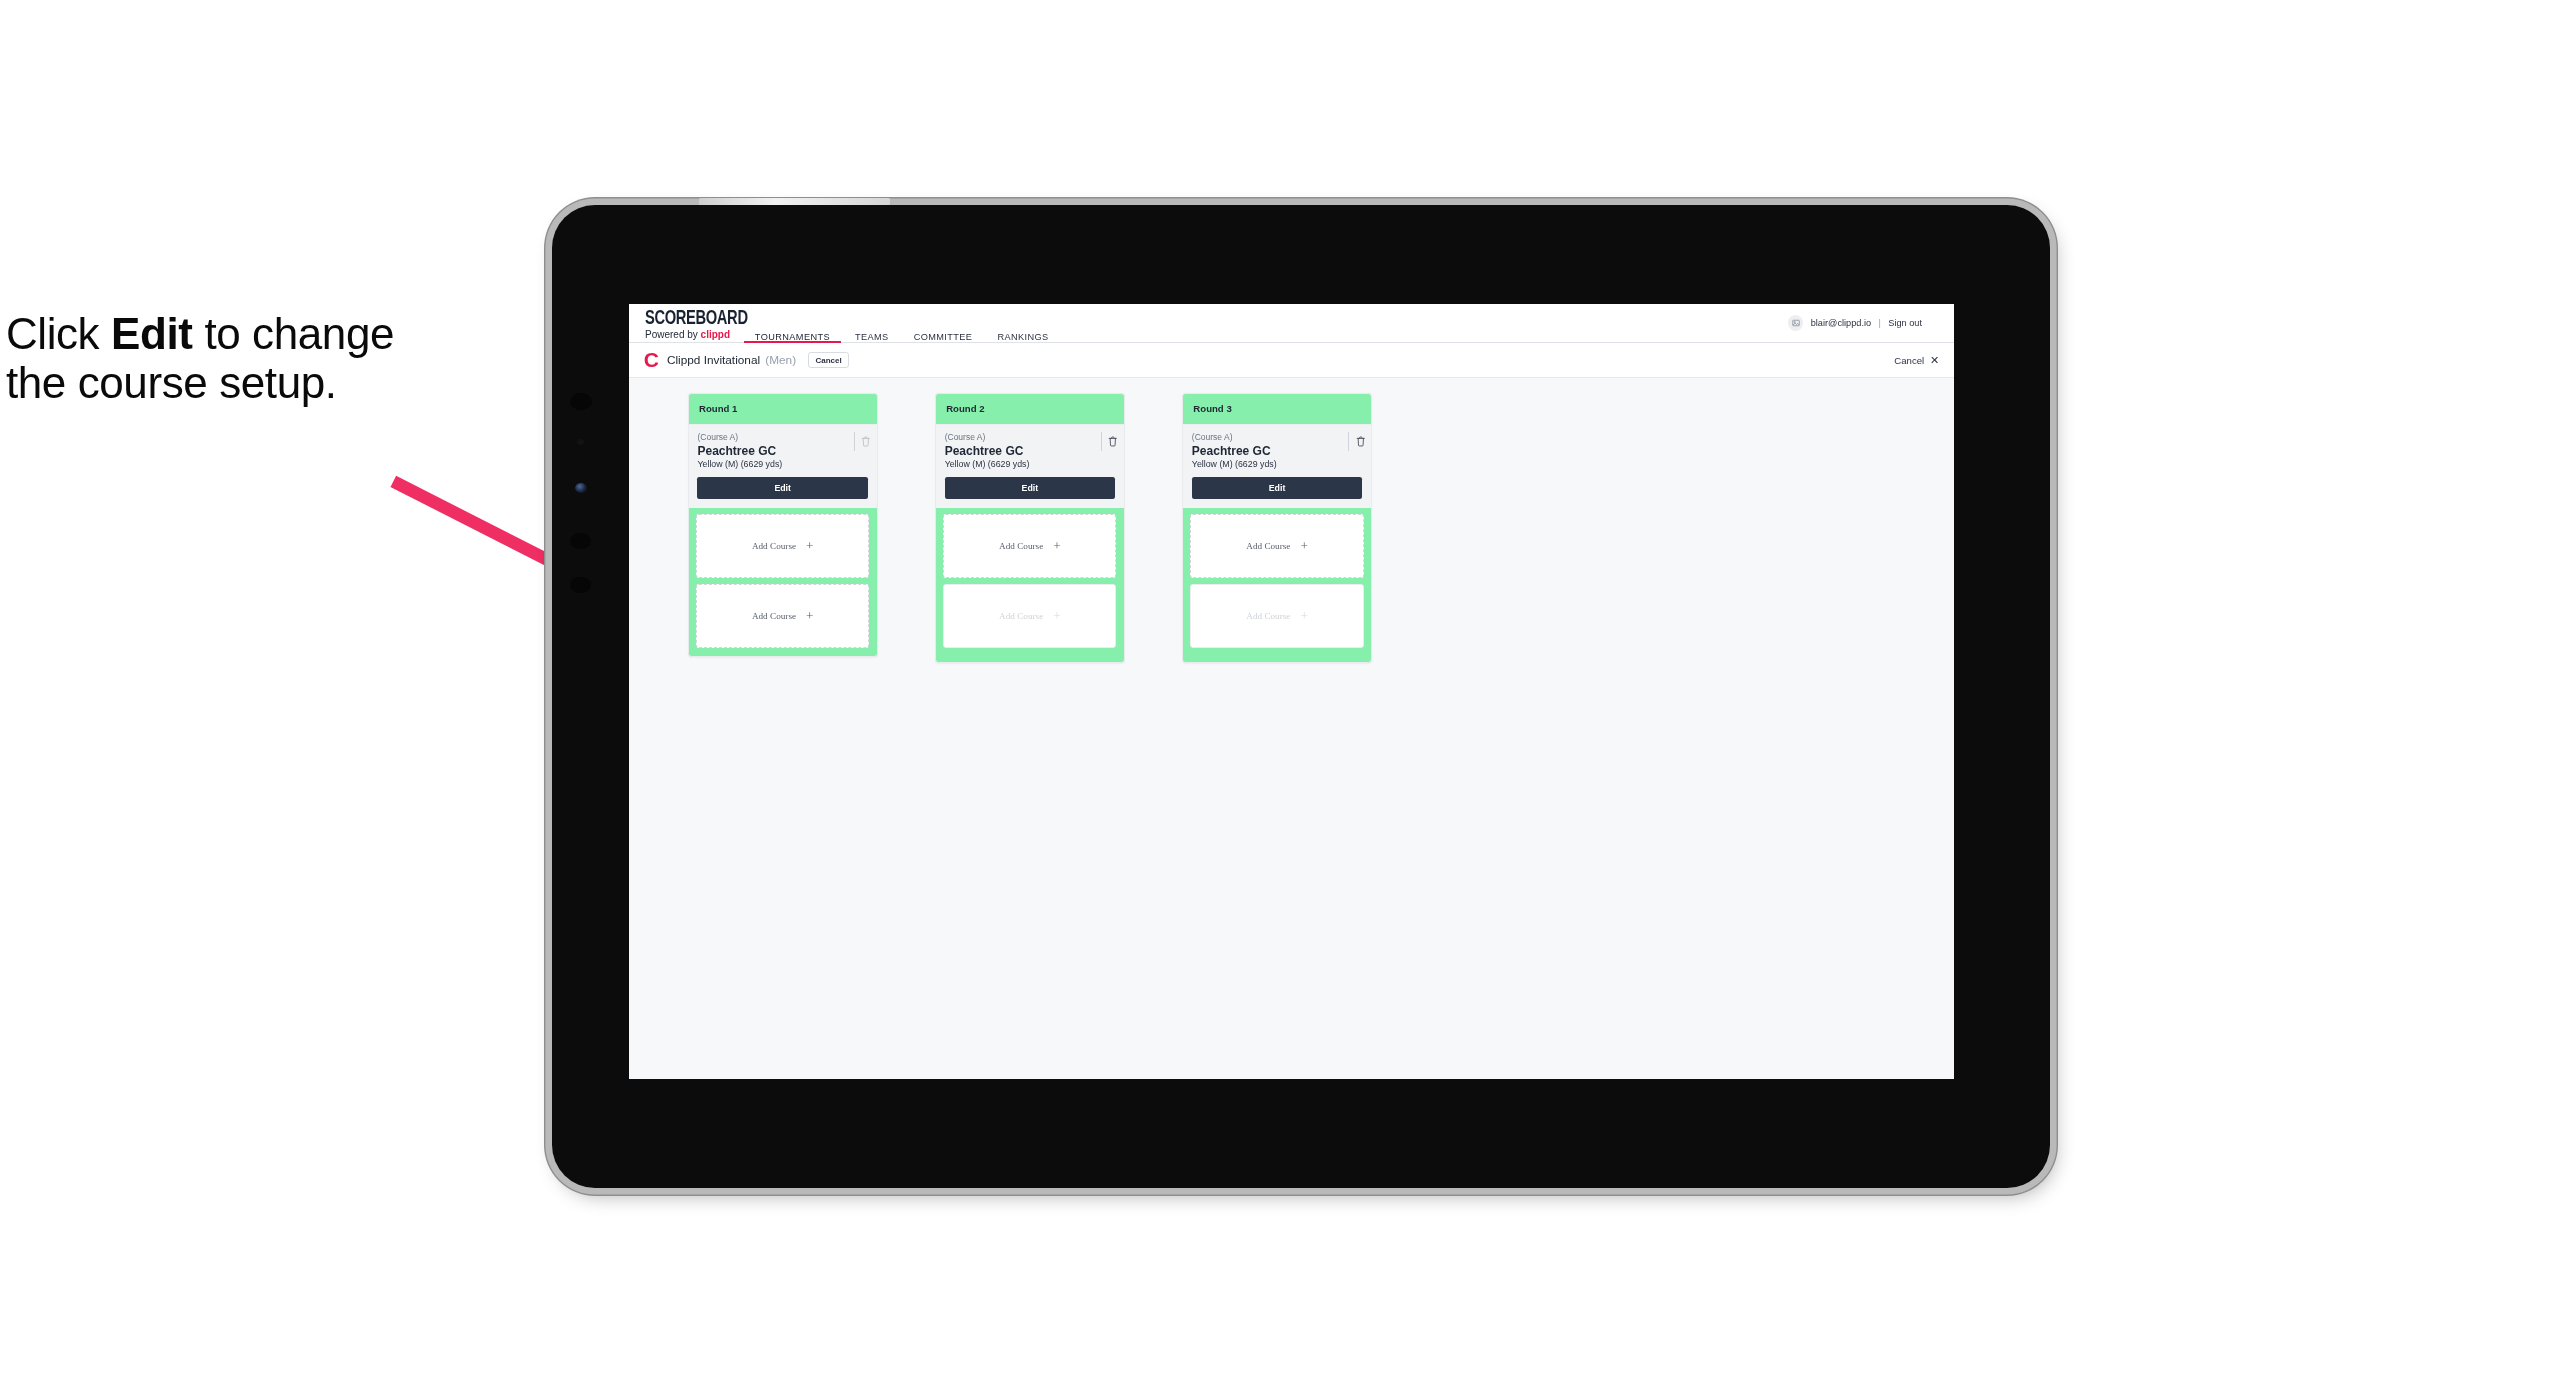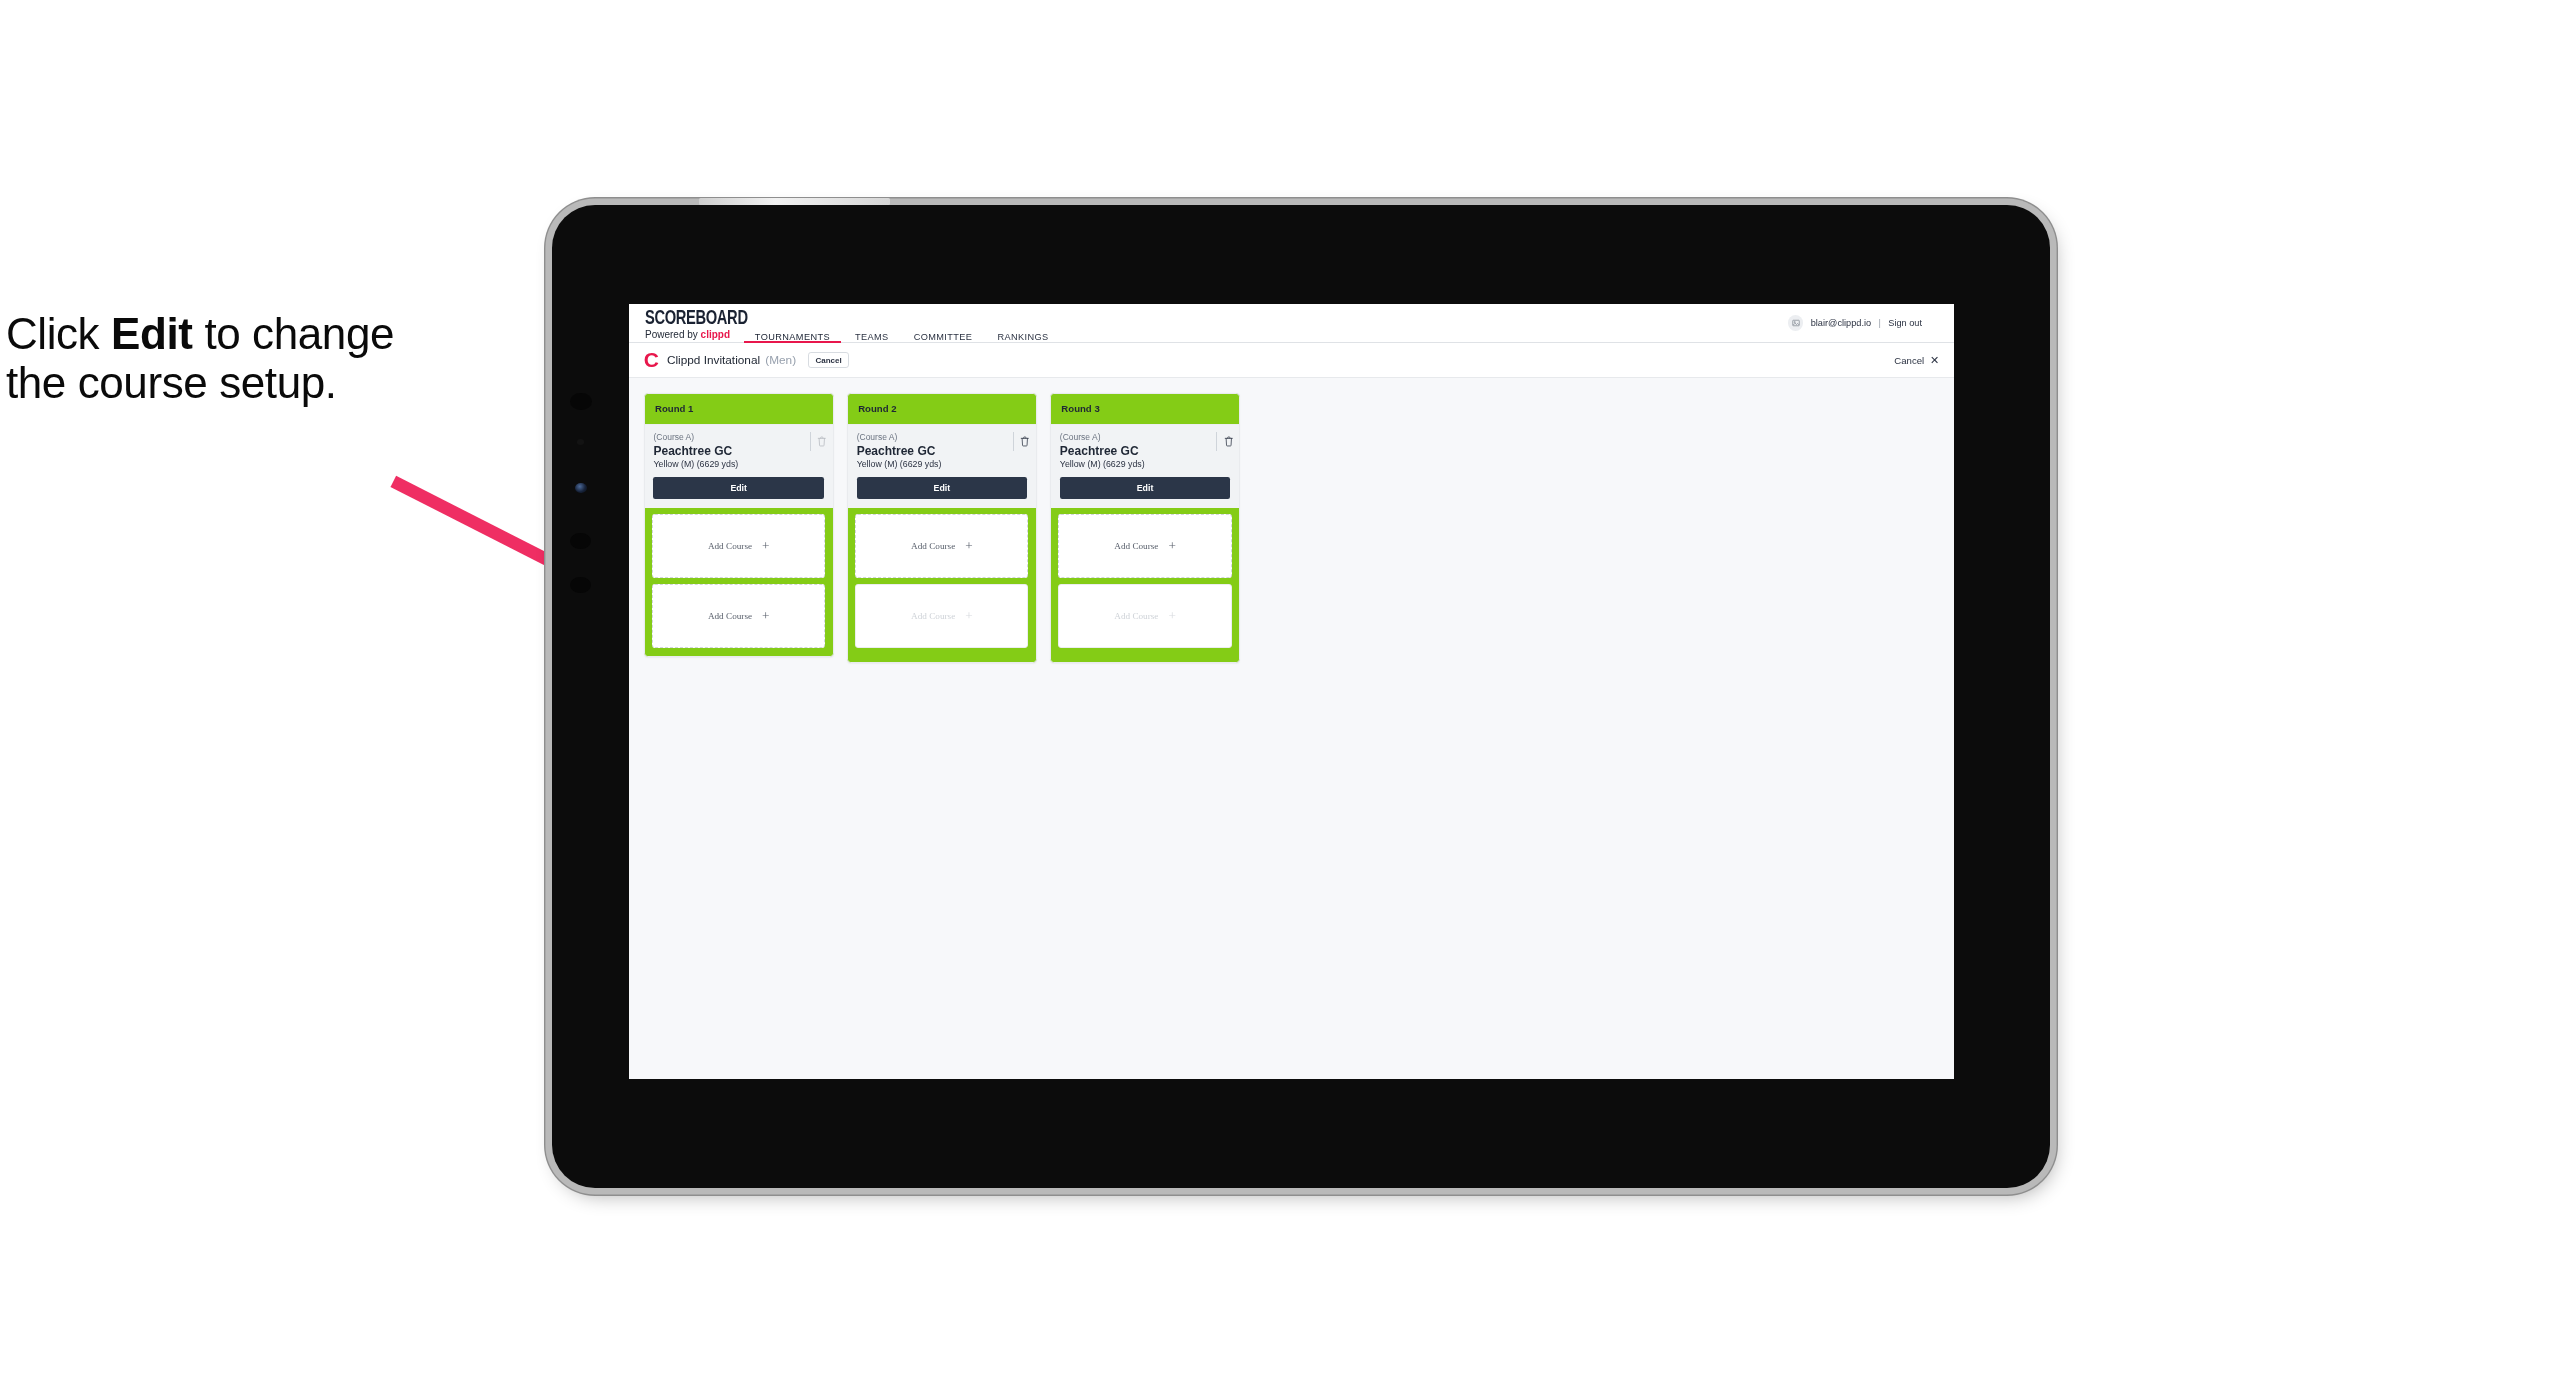--- a/index.html
+++ b/index.html
@@ -245,26 +245,27 @@
     display: flex;
     gap: 13.2px;
     align-items: flex-start;
     background: #f7f8fa;
     height: calc(100% - 100px);
     box-sizing: border-box;
   }
 
   .round-col {
     width: 188px;
-    background: #84cc16;
+    background: #86efac;
     border: 0.7px solid #e9ebee;
     border-radius: 3.7px;
     box-shadow: 0 0.7px 1.5px rgba(16,24,40,0.05);
     overflow: hidden;
     flex: 0 0 auto;
+    margin-left: 44px;
   }
   .round-head {
     padding: 9.6px 10.3px 9.6px 10.3px;
     font-size: 9.6px;
     font-weight: 600;
     color: #1f2735;
     border-bottom: 0.7px solid #eceef1;
   }
   .round-body { padding: 0 0 4.4px 0; }
 

